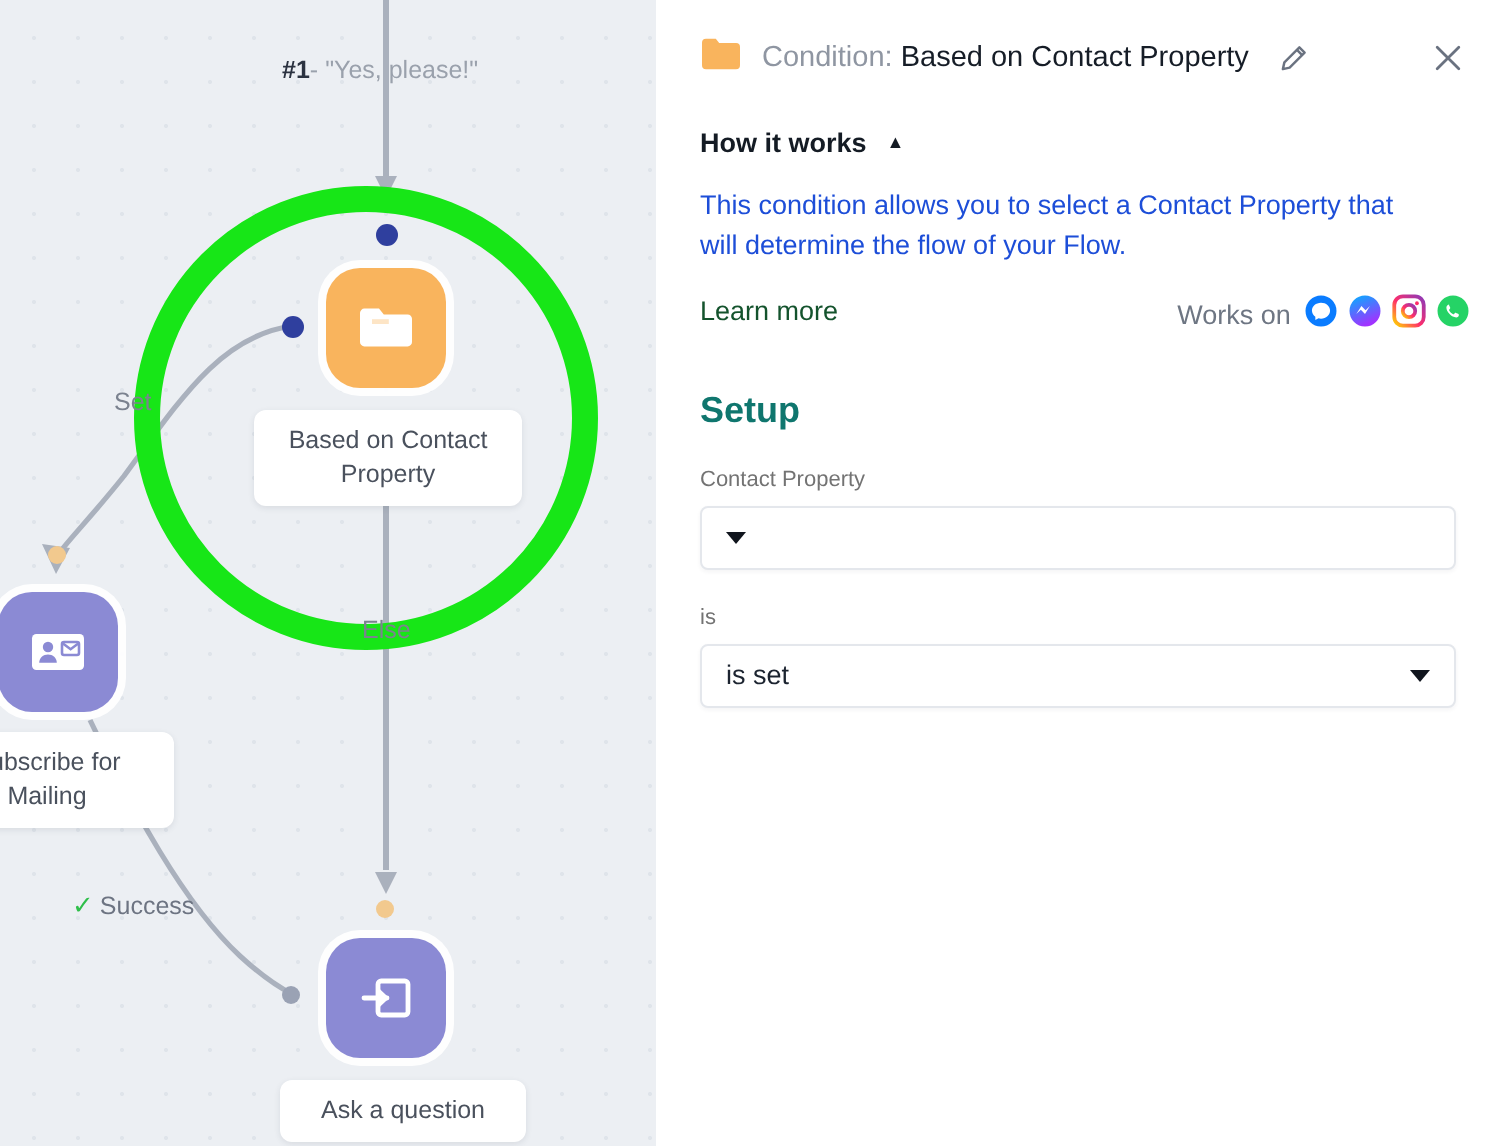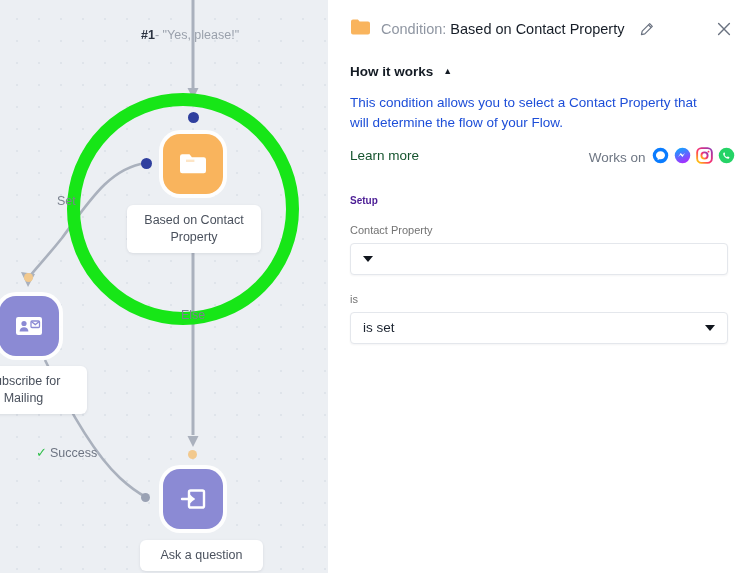--- a/index.html
+++ b/index.html
@@ -162,21 +162,21 @@
   .chips { display: flex; align-items: center; gap: 3px; }
   .chip {
     width: 19px; height: 19px; border-radius: 50%;
     display: flex; align-items: center; justify-content: center;
     background: #fff;
     box-shadow: 0 0 0 1.5px #ffffff;
   }
 
   .setup-head {
     margin-top: 30px;
-    font-size: 10px; font-weight: 700; color: #4c1d95;
+    font-size: 18px; font-weight: 700; color: #0f766e;
   }
   .field-label {
     margin-top: 18px;
     font-size: 11px;
     color: #737373;
   }
   .select {
     margin-top: 7px;
     height: 32px;
     background: #fff;

